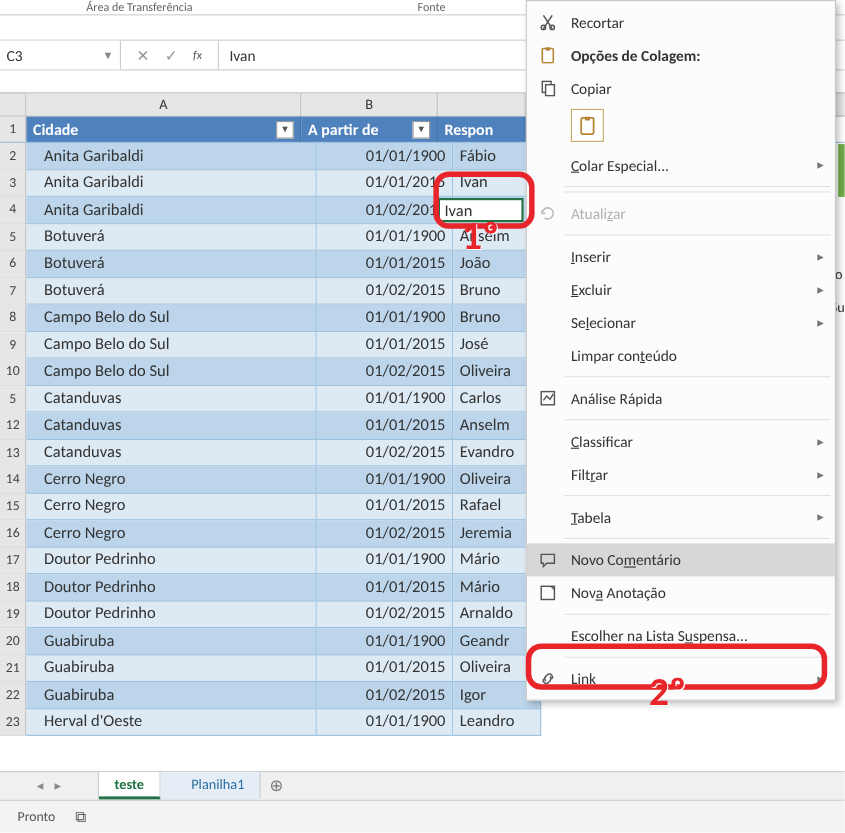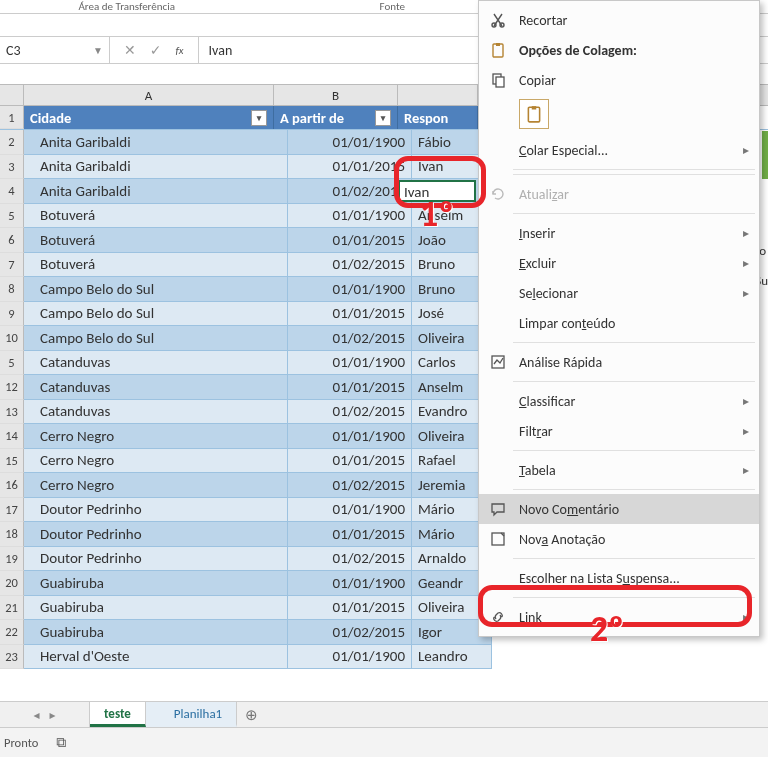--- a/index.html
+++ b/index.html
@@ -218,21 +218,21 @@
   }
 
   .status-bar {
     position: absolute;
     left: 0; right: 0; bottom: 0;
     height: 30px;
     background: #f3f3f3;
     border-top: 1px solid #ccc;
     display: flex;
     align-items: center;
-    padding: 0 4px;
+    padding: 0 16px;
     font-size: 12.5px;
     color: #555;
     gap: 18px;
   }
 
   
   .ctx-menu {
     position: absolute;
     top: 0;
     left: 478px;

